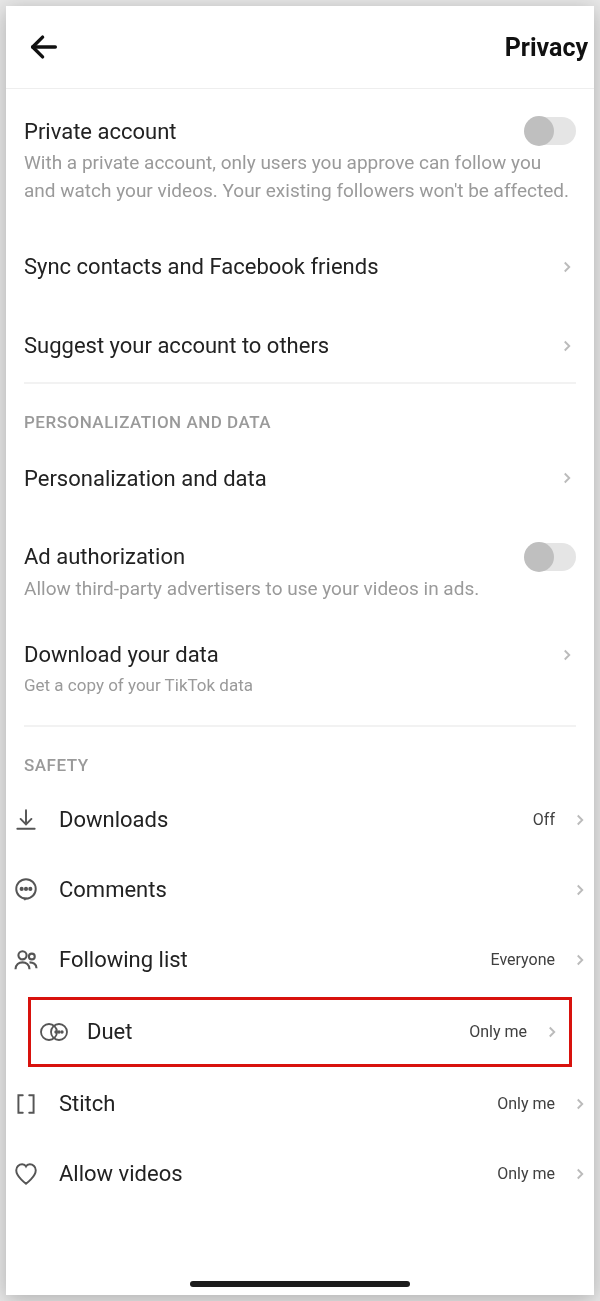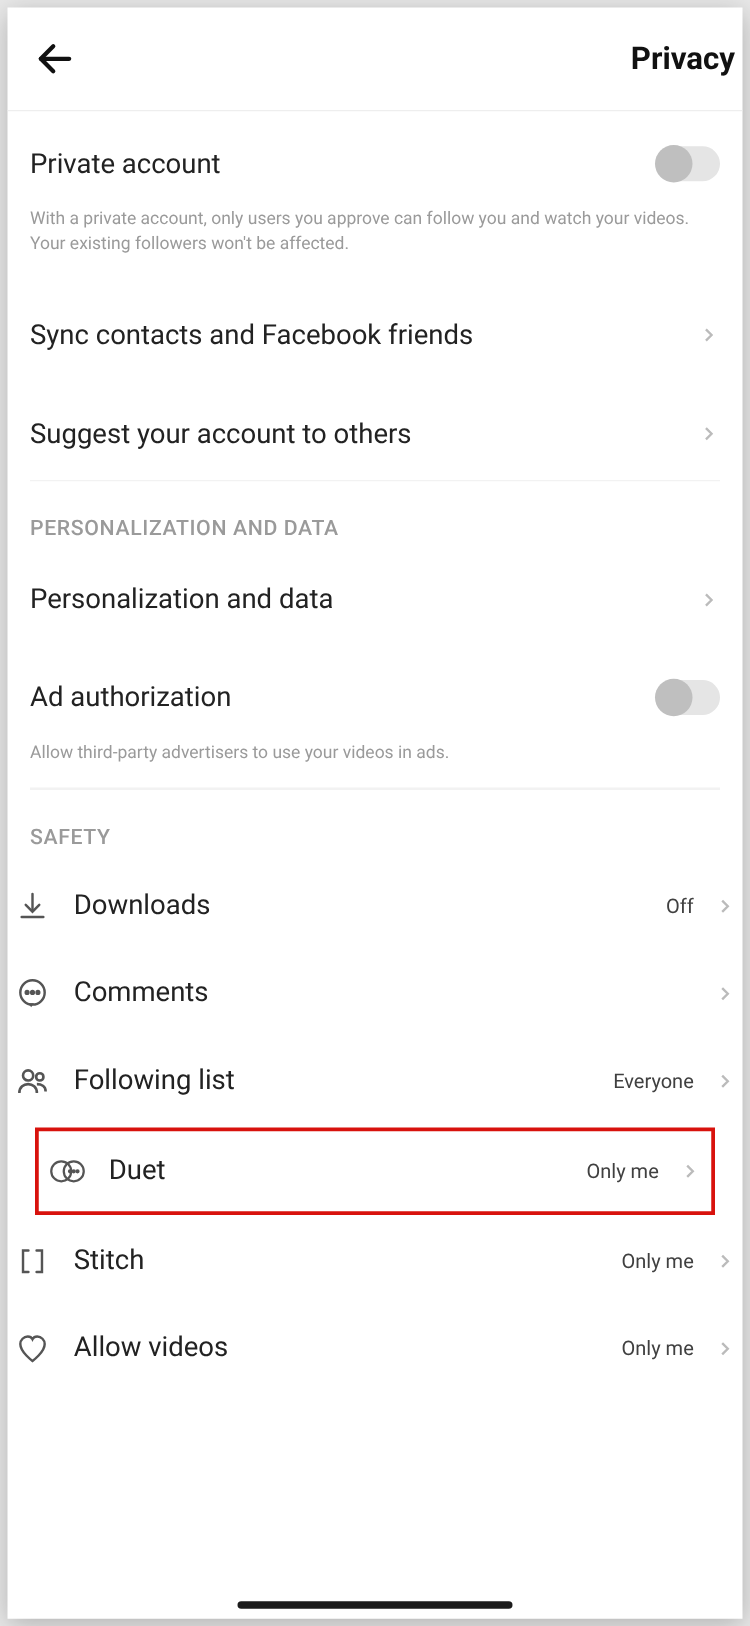--- a/index.html
+++ b/index.html
@@ -62,24 +62,24 @@
       align-items: center;
       padding: 24px 0;
       gap: 36px;
     }
     .row-label {
       font-size: 22px;
       color: #222;
       flex: 1;
     }
     .row-desc {
-      font-size: 14px;
+      font-size: 19px;
       color: #9a9a9a;
       line-height: 1.45;
-      margin-top: 16px;
+      margin-top: 0;
     }
     .row-sub {
       font-size: 17px;
       color: #9a9a9a;
       margin-top: 8px;
     }
     .toggle {
       width: 50px;
       height: 28px;
       background: #e5e5e5;
@@ -214,20 +214,29 @@
   <div class="section">
     <div class="row" style="padding-bottom:4px;padding-top:28px">
       <div class="row-label">Ad authorization</div>
       <div class="toggle">
         <div class="toggle-knob"></div>
       </div>
     </div>
     <div class="row-desc" style="padding-bottom:18px">Allow third-party advertisers to use your videos in ads.</div>
   </div>
 
+  <div class="link-row" style="flex-wrap:wrap;padding-top:22px;padding-bottom:30px">
+    <div style="display:flex;width:100%;align-items:center">
+      <div class="row-label">Download your data</div>
+      <svg class="chevron" width="18" height="18" viewBox="0 0 24 24" fill="none" stroke="#bbb" stroke-width="2.5">
+          <polyline points="9 18 15 12 9 6"></polyline>
+        </svg>
+    </div>
+    <div class="row-sub">Get a copy of your TikTok data</div>
+  </div>
 
   <div class="light-divider"></div>
 
   <div class="section-header">SAFETY</div>
 
   <div class="list-item">
     <div class="list-icon">
       <svg width="26" height="26" viewBox="0 0 24 24" fill="none" stroke="#555" stroke-width="1.8" stroke-linecap="round">
           <line x1="12" y1="3" x2="12" y2="15"></line>
           <polyline points="7 11 12 16 17 11"></polyline>

